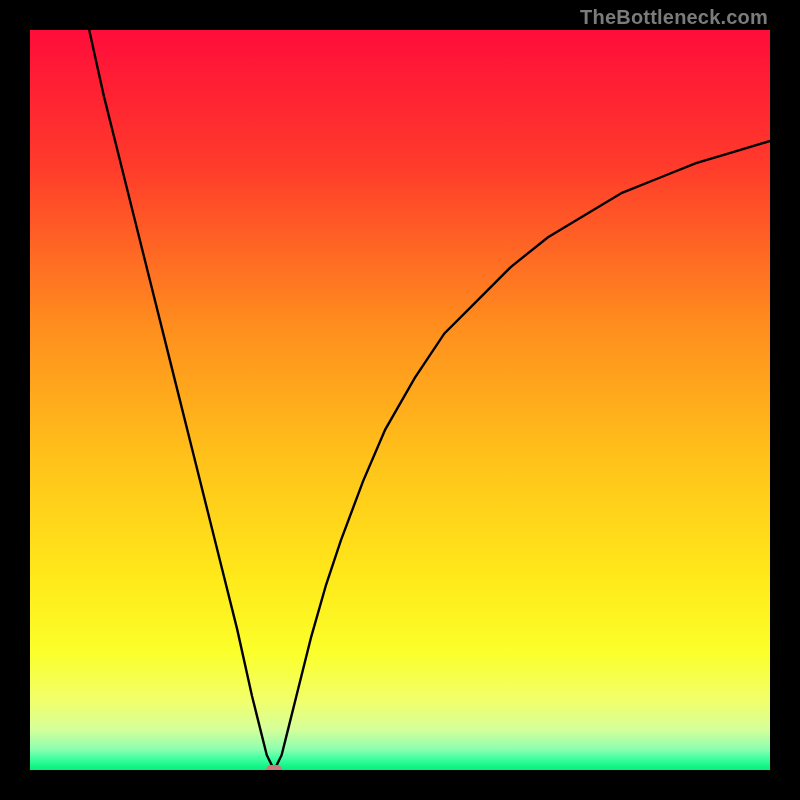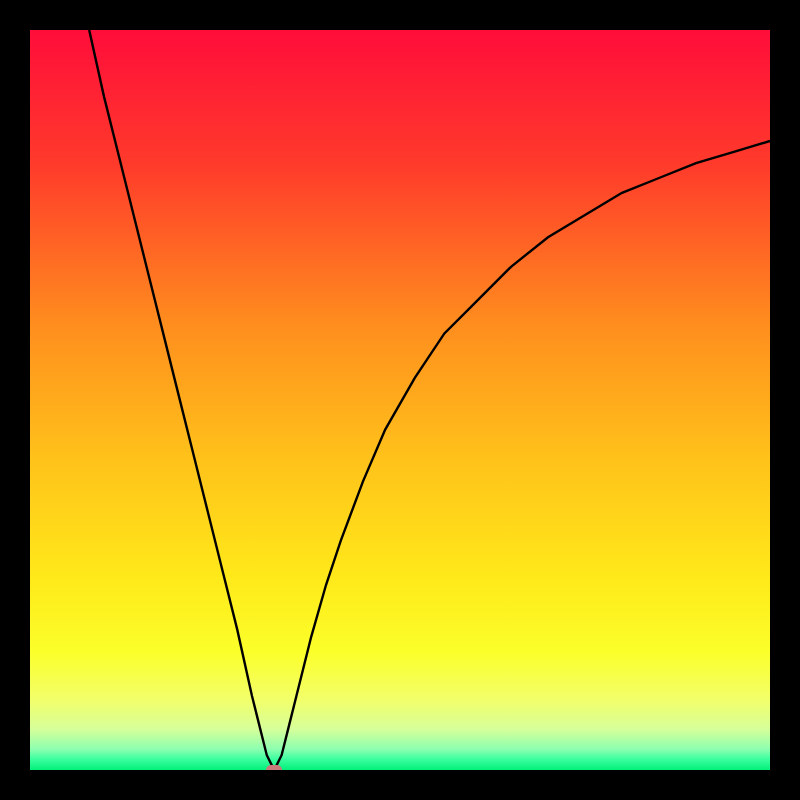--- a/index.html
+++ b/index.html
@@ -49,20 +49,21 @@
     height: 10px;
     border-radius: 6px;
     transform: translate(-50%, -50%);
   }
 </style>
 </head>
 <body>
 
 <div class="frame">
 
+  <div class="watermark">TheBottleneck.com</div>
 
   <div class="plot-area">
 
     <svg class="gradient" viewBox="0 0 740 740" preserveAspectRatio="none">
       <defs>
         <linearGradient id="bg-grad" x1="0" y1="0" x2="0" y2="1">
             <stop offset="0.00%" stop-color="#ff0d3a"></stop>
             <stop offset="18.00%" stop-color="#ff3a2b"></stop>
             <stop offset="40.00%" stop-color="#ff8e1e"></stop>
             <stop offset="58.00%" stop-color="#ffc21a"></stop>

